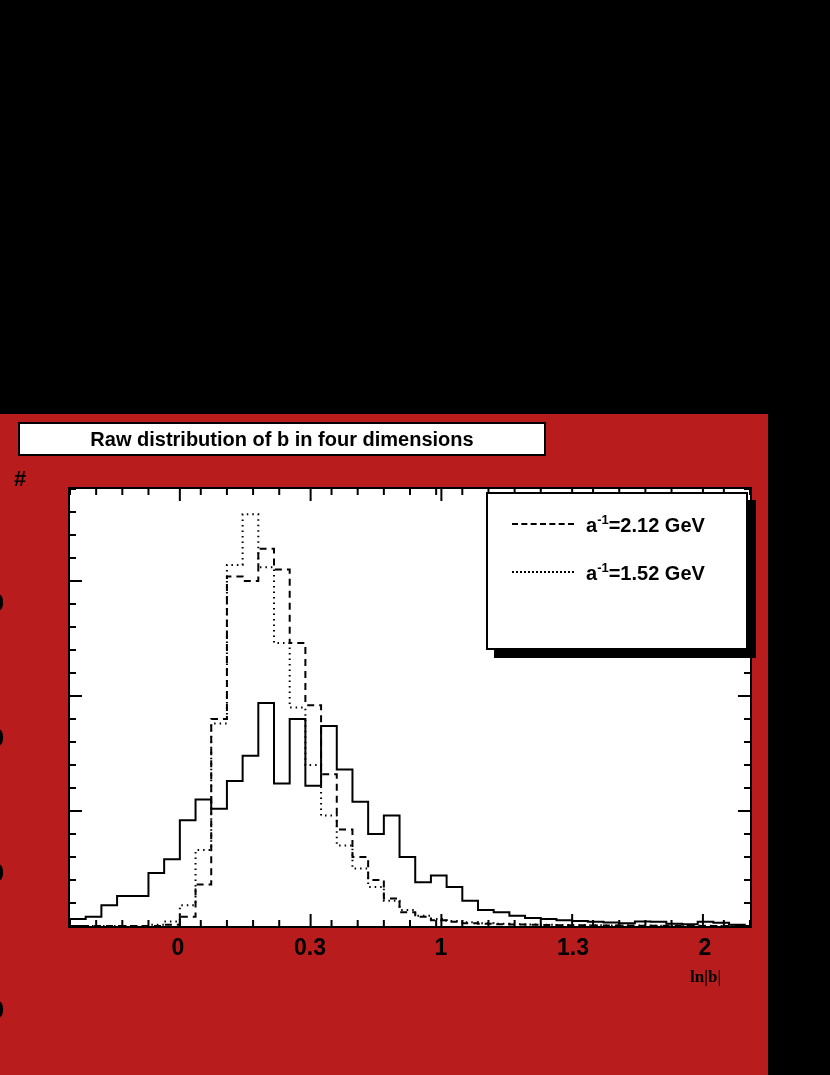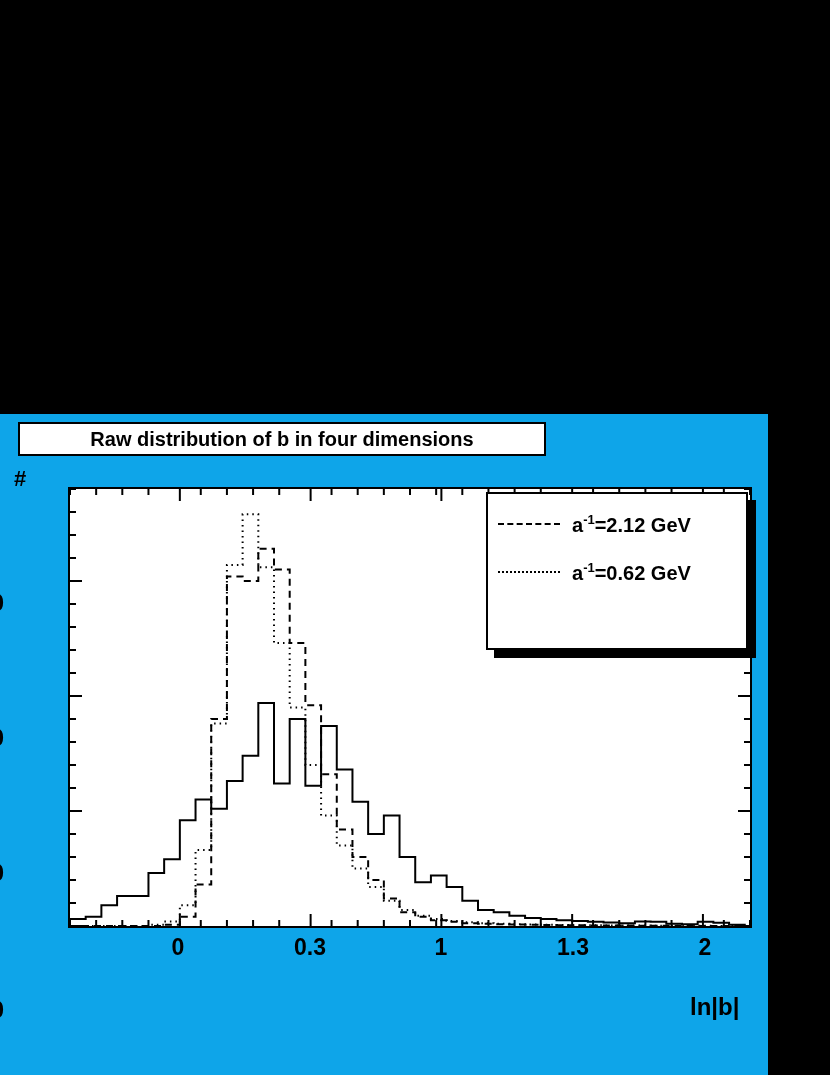--- a/index.html
+++ b/index.html
@@ -14,21 +14,21 @@
     overflow: hidden;
     font-family: "Liberation Sans", sans-serif;
   }
   
   #canvas-area {
     position: absolute;
     left: 0;
     top: 414px;
     width: 768px;
     height: 661px;
-    background: #0ea5e9;
+    background: #b91c1c;
   }
   
   #title-box {
     position: absolute;
     left: 18px;
     top: 8px;
     width: 528px;
     height: 34px;
     background: #ffffff;
     border: 2px solid #000000;
@@ -90,45 +90,46 @@
     top: 520px;
     font-size: 23px;
     font-weight: bold;
     color: #000000;
     transform: translateX(-50%);
     white-space: nowrap;
   }
   .x-axis-title {
     position: absolute;
     left: 690px;
-    top: 579px;
-    font-size: 24px;
-    font-weight: bold;
-    color: #000000;
-    white-space: nowrap;
+    top: 553px;
+    font-size: 17px;
+    font-weight: bold;
+    color: #000000;
+    white-space: nowrap;
+    font-family: Liberation Serif, serif;
   }
   
   #legend-shadow {
     position: absolute;
     left: 494px;
     top: 86px;
     width: 262px;
     height: 158px;
     background: #000000;
   }
   #legend {
     position: absolute;
     left: 486px;
     top: 78px;
     width: 262px;
     height: 158px;
     background: #ffffff;
     border: 2px solid #000000;
     box-sizing: border-box;
-    padding: 6px 0 0 0;
+    padding: 6px 0 0 14px;
   }
   .legend-row {
     display: flex;
     align-items: center;
     height: 48px;
     padding-left: 10px;
   }
   .legend-sample {
     width: 62px;
     height: 2px;
@@ -291,17 +292,17 @@
   </div>
 
   <div id="legend-shadow"></div>
   <div id="legend">
     <div class="legend-row">
       <span class="legend-sample dashed"></span>
       <span class="legend-label"><span>a</span><sup>-1</sup><span>=2.12 GeV</span></span>
     </div>
     <div class="legend-row">
       <span class="legend-sample dotted"></span>
-      <span class="legend-label"><span>a</span><sup>-1</sup><span>=0.62 GeV</span></span>
+      <span class="legend-label"><span>a</span><sup>-1</sup><span>=1.52 GeV</span></span>
     </div>
   </div>
 
 </div>
 
 </body></html>

